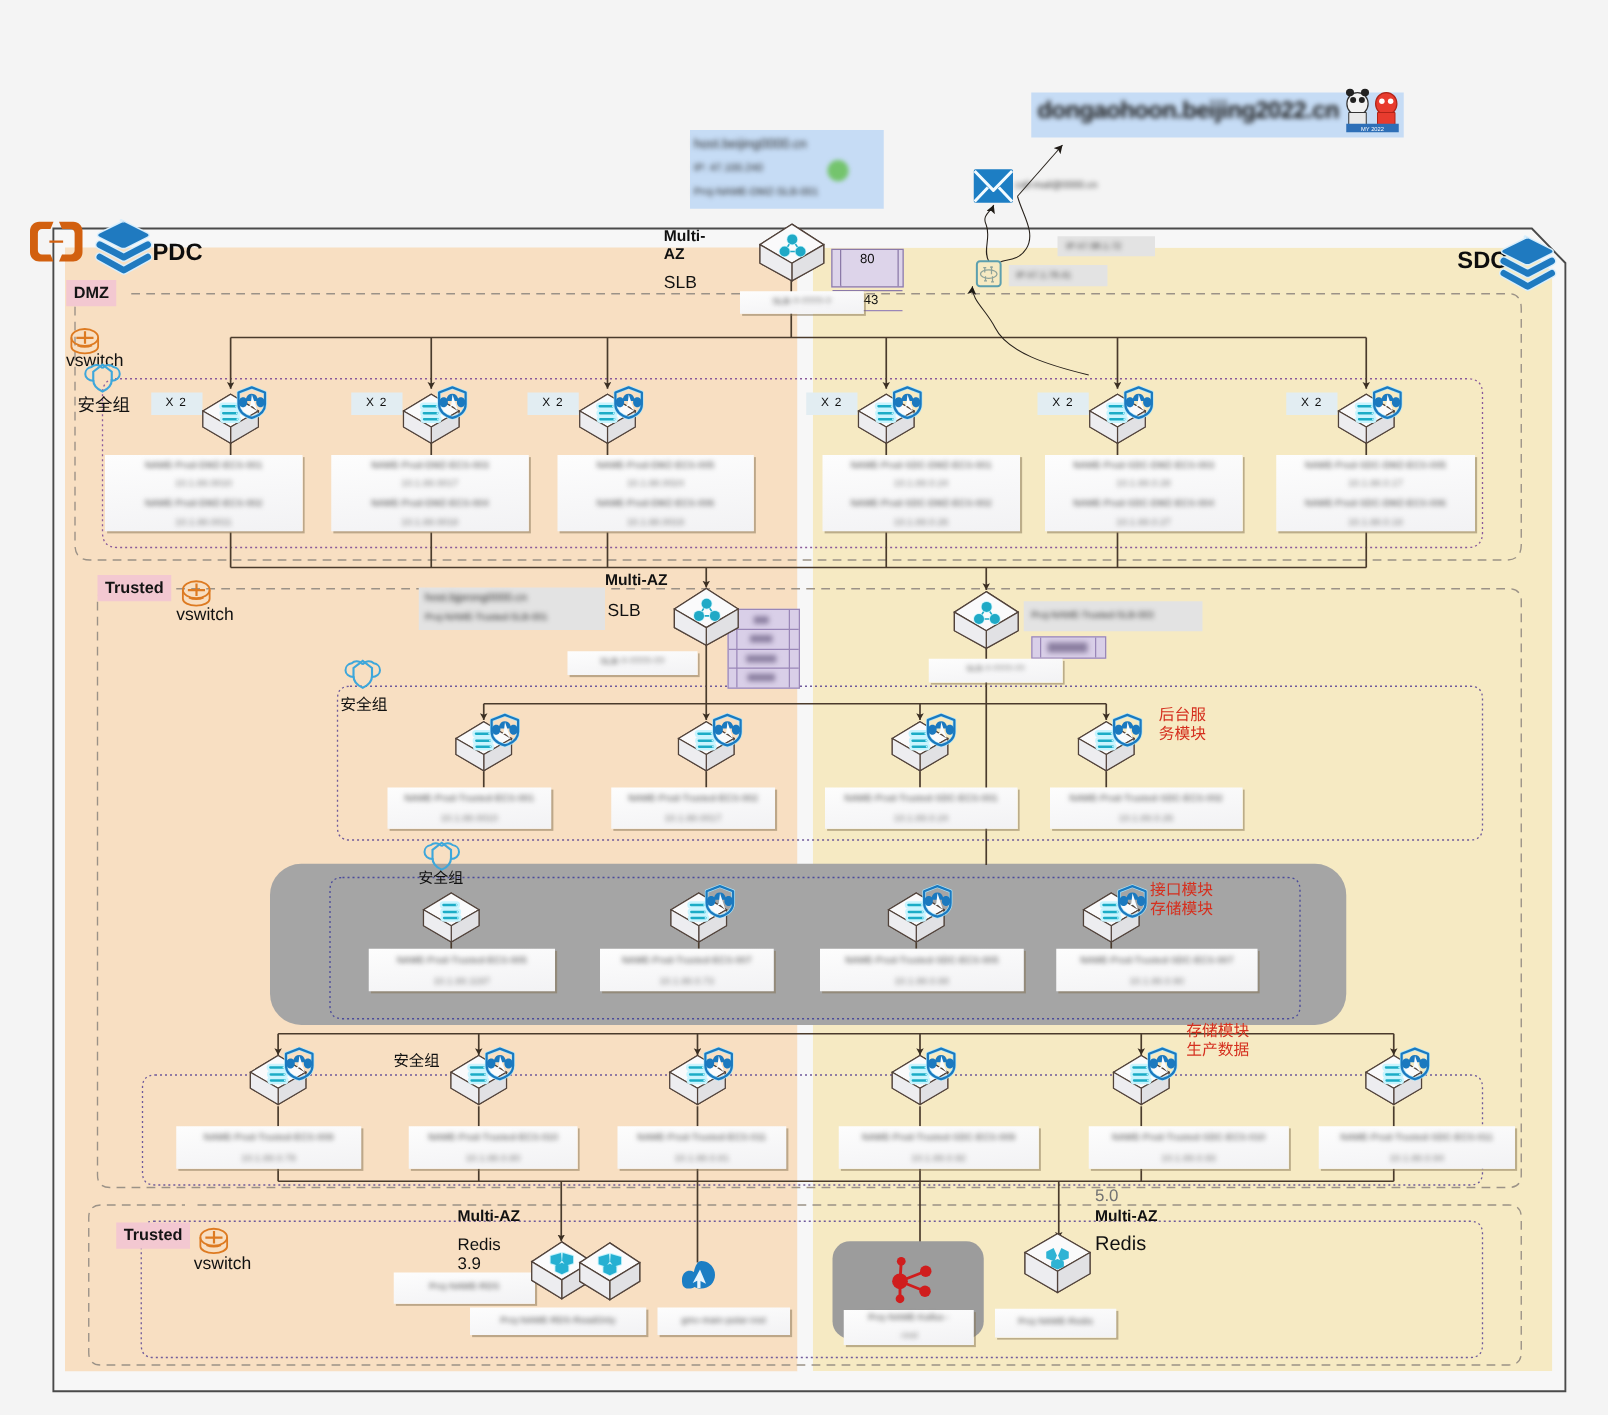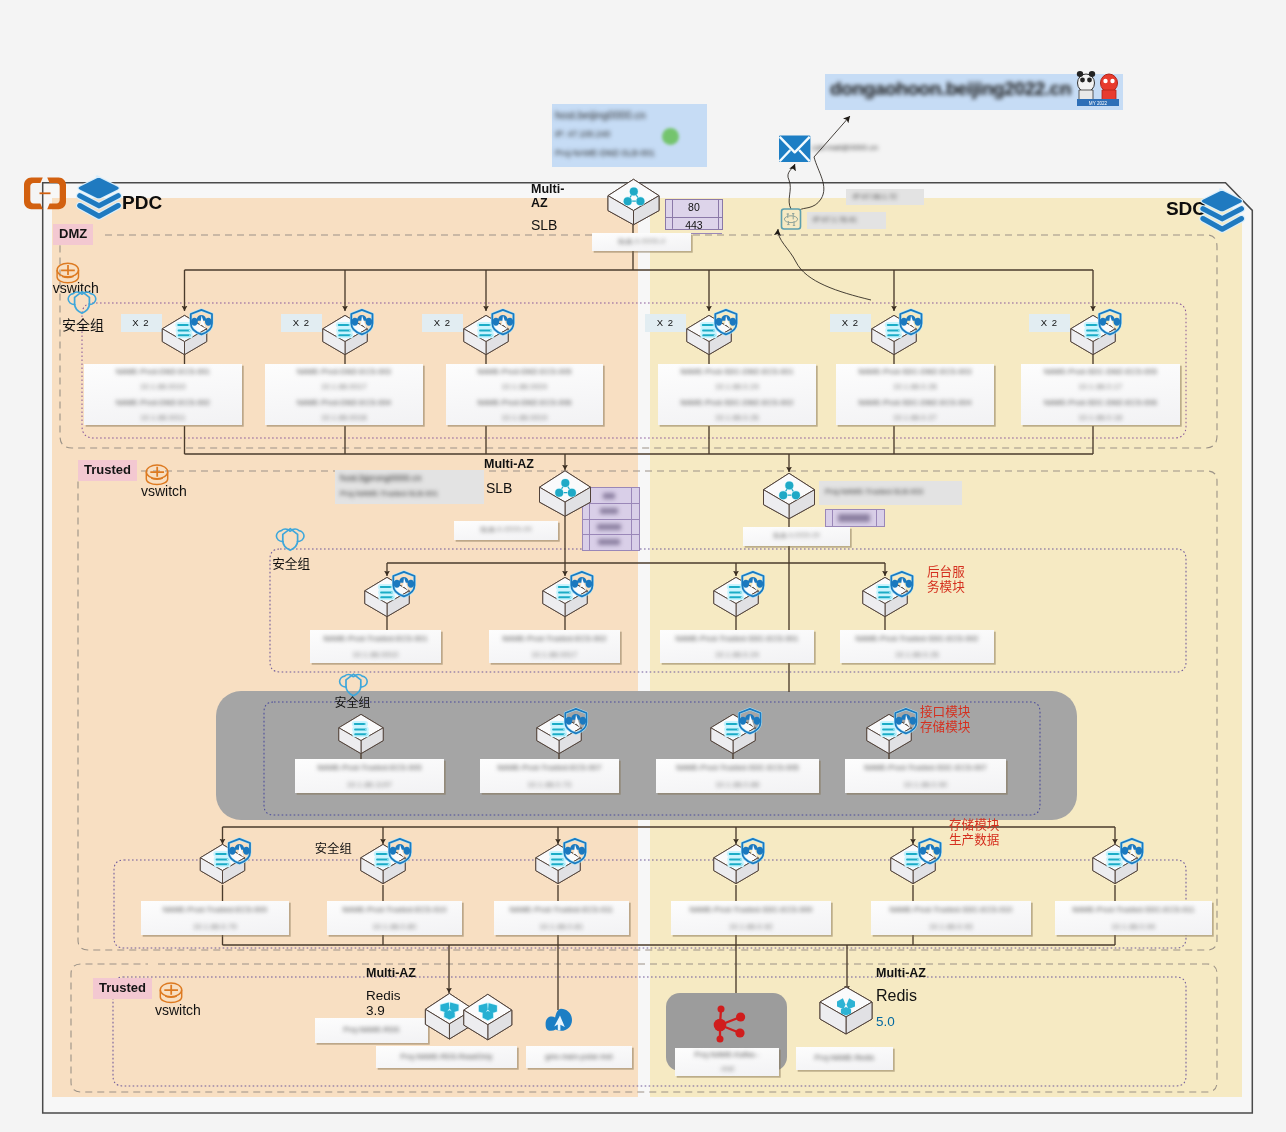--- a/index.html
+++ b/index.html
@@ -493,21 +493,21 @@
     <div class="abs " style="left: 141px; top: 483px; font-size: 14px; color: rgb(17, 17, 17); line-height: 16px;">vswitch</div>
     <div class="abs " style="left: 155px; top: 1002px; font-size: 14px; color: rgb(17, 17, 17); line-height: 16px;">vswitch</div>
     <div class="abs cjk" style="left: 62px; top: 316px; font-size: 14px; color: rgb(17, 17, 17); line-height: 16px;">安全组</div>
     <div class="abs cjk" style="left: 272.2px; top: 556px; font-size: 12.6px; color: rgb(17, 17, 17); line-height: 14.6px;">安全组</div>
     <div class="abs cjk" style="left: 334.6px; top: 695px; font-size: 12px; color: rgb(17, 17, 17); line-height: 14px;">安全组</div>
     <div class="abs cjk" style="left: 314.8px; top: 841px; font-size: 12.3px; color: rgb(17, 17, 17); line-height: 14.3px;">安全组</div>
     <div class="abs " style="left: 531px; top: 182px; font-size: 12.5px; font-weight: bold; color: rgb(17, 17, 17); line-height: 14px;">Multi-</div>
     <div class="abs " style="left: 531px; top: 196px; font-size: 12.5px; font-weight: bold; color: rgb(17, 17, 17); line-height: 14px;">AZ</div>
     <div class="abs " style="left: 531px; top: 217px; font-size: 14px; color: rgb(17, 17, 17);">SLB</div>
     <div class="abs ports" style="left: 664.9px; top: 198.8px; width: 58px; height: 31.6px; border: 1px solid rgb(139, 121, 168); background: rgb(221, 212, 234); box-sizing: border-box;">
-      <div style="height: 18px; line-height: 15.2px; font-size: 10.5px; border-bottom: 1px solid rgb(139, 121, 168);">80</div>
+      <div style="height: 33px; line-height: 15.2px; font-size: 10.5px; border-bottom: 1px solid rgb(139, 121, 168);">80</div>
       <div style="height: 15.8px; line-height: 15.2px; font-size: 10.5px; text-align: center;">443</div>
       <div class="abs" style="left: 6.3px; top: 0px; width: 1px; height: 100%; background: rgb(139, 121, 168);"></div>
       <div class="abs" style="left: 51.7px; top: 0px; width: 1px; height: 100%; background: rgb(139, 121, 168);"></div>
     </div>
     <div class="abs ib" style="left: 592px; top: 233px; width: 99px; height: 18px;">
       <div class="ibt blur" style="top: 4.5px; font-size: 7px; color: rgb(60, 60, 60);">SLB-?-????-?</div>
     </div>
     <div class="abs " style="left: 484px; top: 457px; font-size: 12.5px; font-weight: bold; color: rgb(17, 17, 17);">Multi-AZ</div>
     <div class="abs " style="left: 486px; top: 480px; font-size: 14px; color: rgb(17, 17, 17);">SLB</div>
     <div class="abs hostbox" style="left: 335px; top: 470px; width: 149px; height: 34px;">
@@ -563,21 +563,21 @@
     <div class="abs ib" style="left: 526px; top: 1046px; width: 106px; height: 22px;">
       <div class="ibt blur" style="top: 6.5px; font-size: 7px; color: rgb(60, 60, 60);">gmv-main-polar-inst</div>
     </div>
     <div class="abs " style="left: 666px; top: 993px; width: 121px; height: 78px; background: rgb(156, 156, 156); border-radius: 14px;"></div>
     <div class="abs ib" style="left: 675px; top: 1048px; width: 104px; height: 28px;">
       <div class="ibt blur" style="top: 2.5px; font-size: 7px; color: rgb(60, 60, 60);">Proj-NAME-Kafka--</div>
       <div class="ibt blur" style="top: 16.5px; font-size: 7px; color: rgb(110, 110, 110);">-inst</div>
     </div>
     <div class="abs " style="left: 876px; top: 966px; font-size: 12.5px; font-weight: bold; color: rgb(17, 17, 17);">Multi-AZ</div>
     <div class="abs " style="left: 876px; top: 988px; font-size: 16px; color: rgb(17, 17, 17); line-height: 16px;">Redis</div>
-    <div class="abs " style="left: 876px; top: 1014px; font-size: 13.5px; color: #0369a1; line-height: 16px;">5.0</div>
+    <div class="abs " style="left: 876px; top: 949px; font-size: 13.5px; color: #737373; line-height: 16px;">5.0</div>
     <div class="abs ib" style="left: 796px; top: 1047px; width: 97px; height: 23px;">
       <div class="ibt blur" style="top: 7px; font-size: 7px; color: rgb(60, 60, 60);">Proj-NAME-Redis</div>
     </div>
     <div class="abs " style="left: 552px; top: 104px; width: 155px; height: 63px; background: rgb(198, 220, 245);">
       <div class="abs blur" style="left: 3px; top: 5px; font-size: 10.5px; color: rgb(43, 43, 43); white-space: nowrap;">host.beijing0000.cn</div>
       <div class="abs blur" style="left: 3px; top: 25px; font-size: 8.5px; color: rgb(43, 43, 43); white-space: nowrap;">IP: 47.100.240</div>
       <div class="abs blur" style="left: 3px; top: 44px; font-size: 8.5px; color: rgb(43, 43, 43); white-space: nowrap;">Proj-NAME-DMZ-SLB-001</div>
       <div class="abs" style="left: 110px; top: 24px; width: 17px; height: 17px; border-radius: 50%; background: rgb(116, 196, 109); filter: blur(1.8px);"></div>
     </div>
     <div class="abs " style="left: 825px; top: 74px; width: 298px; height: 36px; background: rgb(198, 220, 245);">

